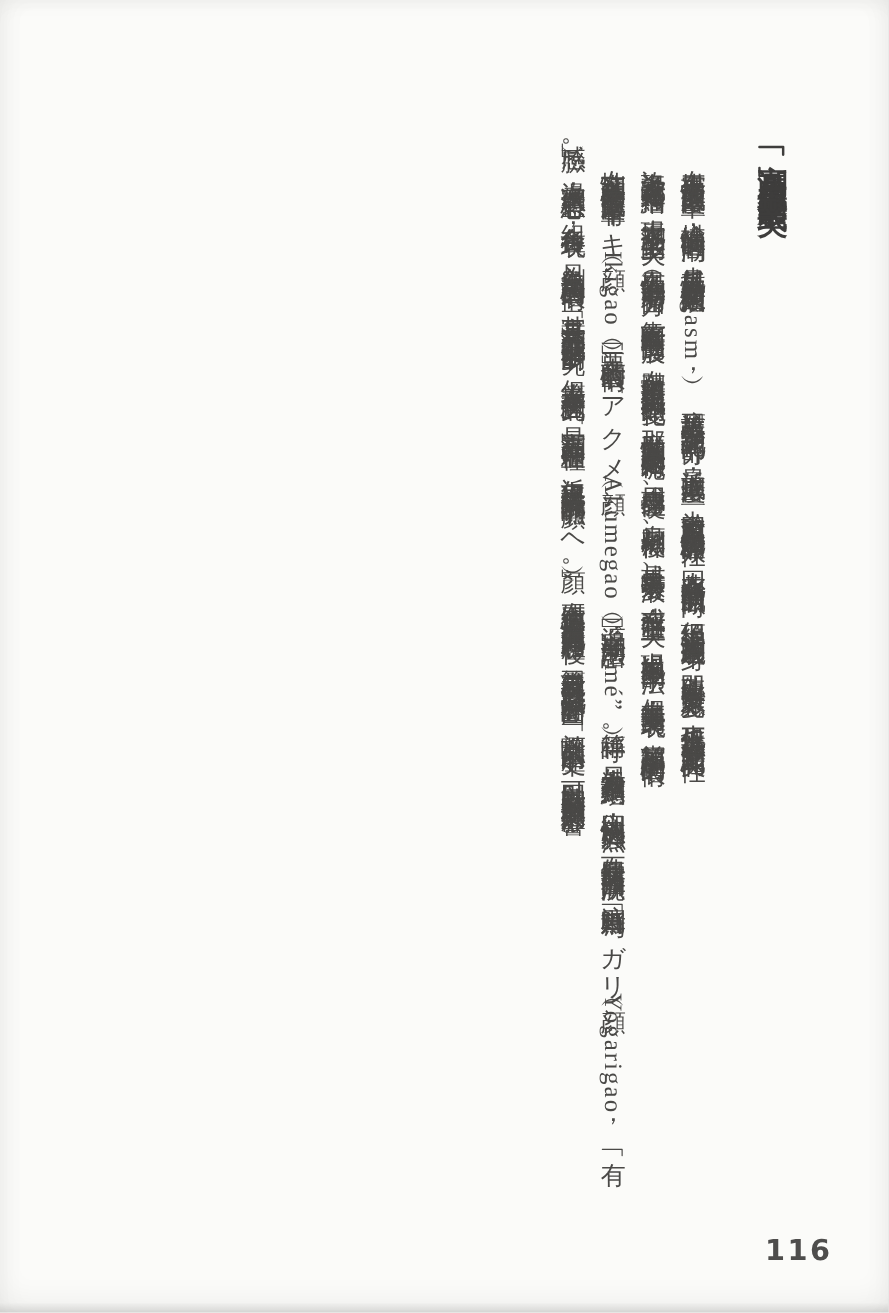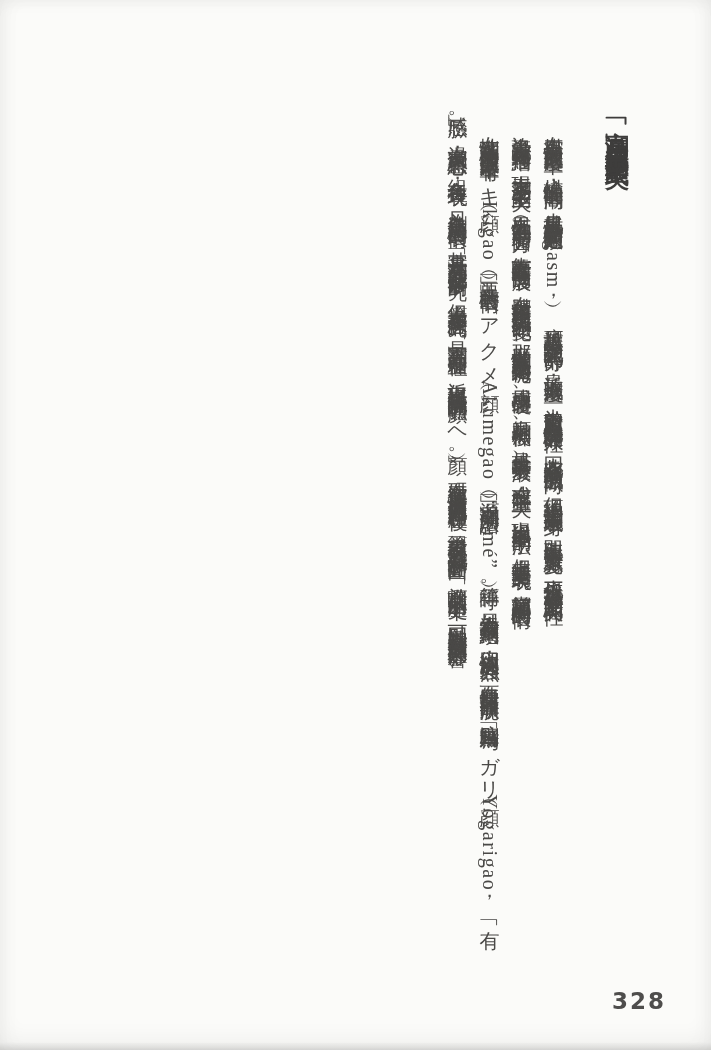--- a/index.html
+++ b/index.html
@@ -77,14 +77,14 @@
 <body>
 
 <div class="page">
   <div class="content">
     <h1 class="title">「高潮」是成人漫畫的形式美</h1>
     <p class="para">在描寫男女性愛的成人漫畫中，描繪性愛時的高潮，也就是男性的射精和女性的絕頂（orgasm），應該是故事中最為「記號化」的部分。最近的成人漫畫，由於愈來愈重視身為色情媒體的即效性，因此有逐漸省略前戲的傾向，但絕頂這達到高潮的表現本身，即使取向變得愈來愈多元，也依然保持著一種不變的形式美和同一性。</p>
     <p class="para">許多漫畫家都在如何描繪、表現高潮上下了很多的工夫。在男性的高潮（射精）方面，靠著斷面圖等技巧的發展，在體內射精等表現上出現了猛烈的變化，那麼女性的高潮表現又是如何呢？或用身體僵硬、身軀劇烈後仰、或是大量噴射愛液、或在淫叫聲上下工夫，出現過很多不同的手法；但其中最重要的表現，當屬絕頂那瞬間的表情。</p>
     <p class="para">女性達到高潮時的表情在成人漫畫中有「イキ顔（Ikigao）」（要「去」時的表情）、「アクメ顔（Akumegao）」（源自「高潮」的法語“acmé”）等稱呼。另外還有雖然不到絕頂，卻因快感過於強烈，而使身體痛苦扭曲的狀況。這時則稱為「ヨガリ顔（Yogarigao，「有感」臉）」。漫畫家們費盡心思，組合各種表現，只為創造出屬於自己的表情。其實光是「高潮顏」就能進行非常多的研究，但筆者在本書想探究的，是「高潮顏」其中一個亞種，近年出現爆發式流行的「啊嘿顏（アヘ顏）」。在研究過這個表情演出普遍化的原因和歷程後，筆者發現不同於「乳首殘像」和「斷面圖」，於「啊嘿顏」的歷史中，可以同時看到作家的創意與外部影響。</p>
   </div>
 
-  <div class="page-number">328</div>
+  <div class="page-number">116</div>
 </div>
 
 </body></html>

